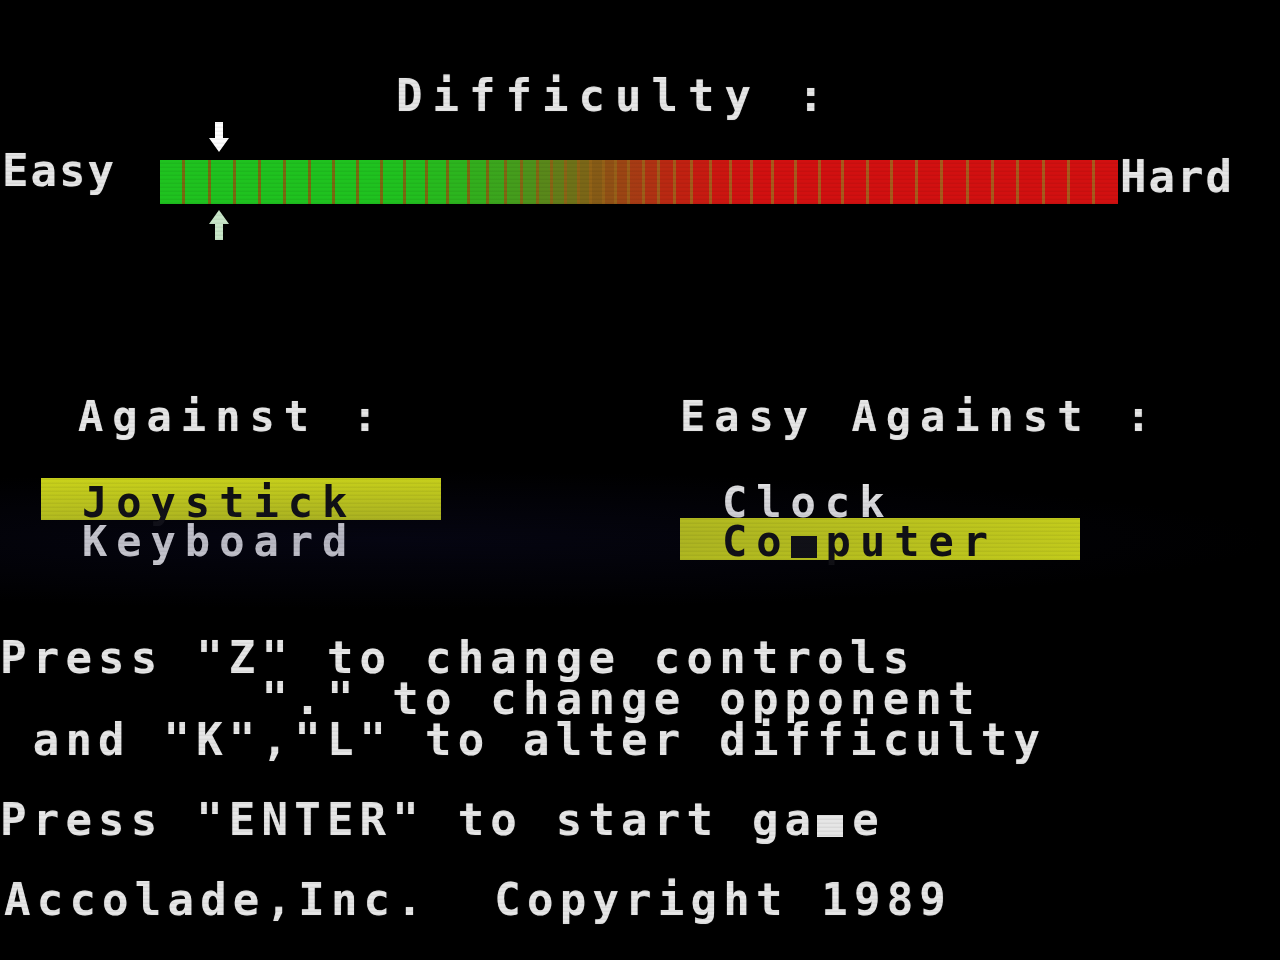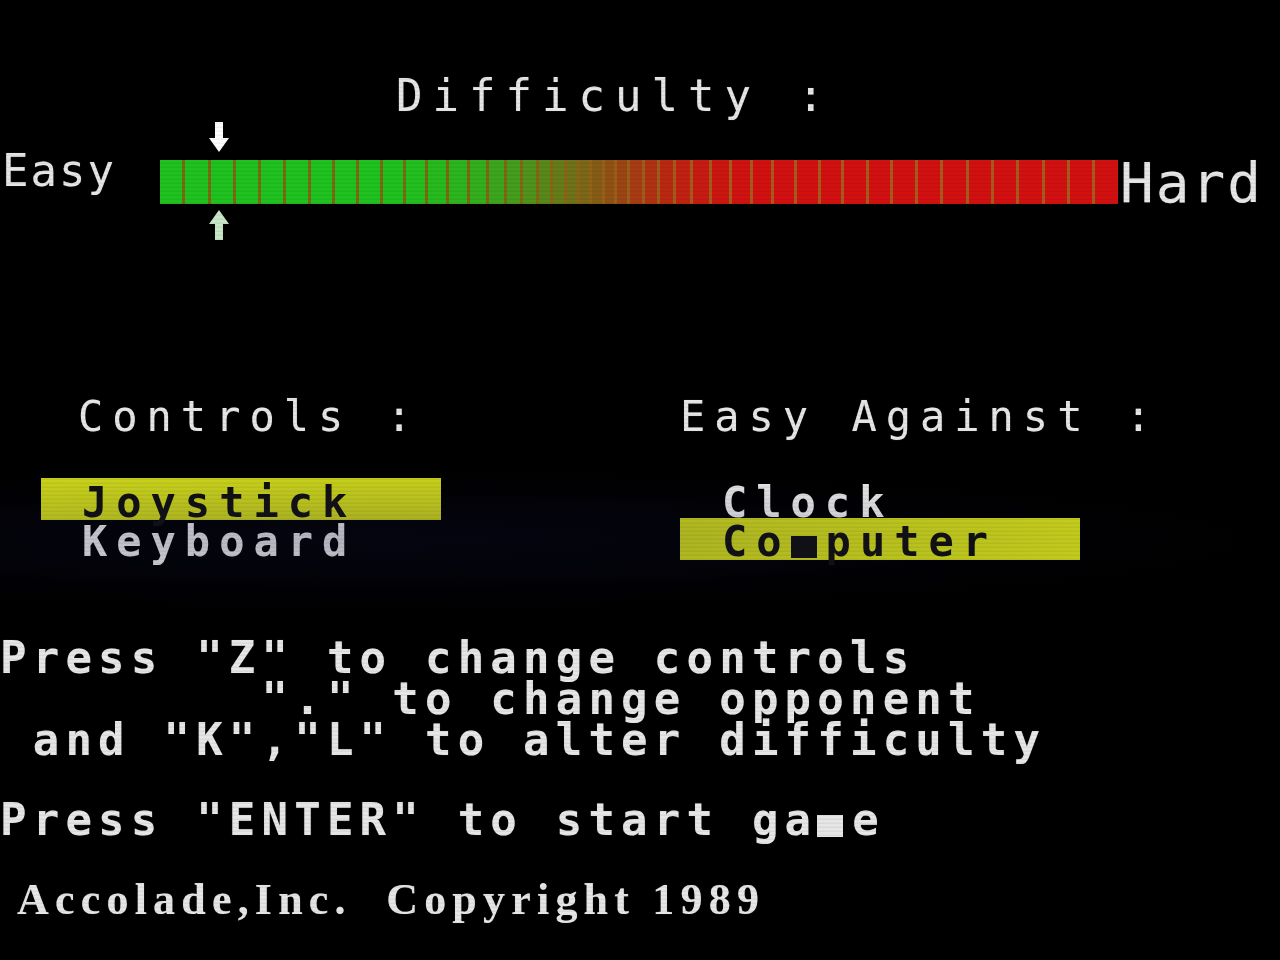--- a/index.html
+++ b/index.html
@@ -23,21 +23,21 @@
     left: 0; top: 0;
     width: 1280px;
     height: 960px;
     background: #000000;
   }
 
   
   .rt {
     position: absolute;
     font-family: "DejaVu Sans Mono", "Liberation Mono", monospace;
-    font-weight: normal;
+    font-weight: bold;
     color: #e6e6e6;
     white-space: pre;
     line-height: 1;
     text-shadow: 0 0 1px rgba(255,255,255,0.35);
   }
 
   
   #difficulty-title {
     left: 396px;
     top: 74px;
@@ -48,21 +48,21 @@
   
   #easy-label {
     left: 2px;
     top: 149px;
     font-size: 44px;
     letter-spacing: 2px;
   }
   #hard-label {
     left: 1120px;
     top: 155px;
-    font-size: 56px;
+    font-size: 44px;
     letter-spacing: 2px;
   }
 
   
   #difficulty-gauge {
     position: absolute;
     left: 160px;
     top: 160px;
     width: 958px;
     height: 44px;
@@ -170,21 +170,21 @@
     letter-spacing: 6.2px;
     line-height: 1;
     white-space: pre;
     color: #e6e6e6;
     text-shadow: 0 0 1px rgba(255,255,255,0.3);
   }
   #instr-line-1 { left: 0px;  top: 636px; }
   #instr-line-2 { left: 0px;  top: 677px; }
   #instr-line-3 { left: 0px;  top: 718px; }
   #start-line   { left: 0px;  top: 798px; }
-  #copyright-line { left: 17px; top: 878px; font-family: Liberation Serif, serif; }
+  #copyright-line { left: 4px; top: 878px; }
 
   
   #scanlines {
     position: absolute;
     left: 0; top: 0;
     width: 1280px; height: 960px;
     pointer-events: none;
     background: repeating-linear-gradient(
       to bottom,
       rgba(0,0,0,0) 0px,
@@ -313,21 +313,21 @@
       <path d="M6 0 h4 v8 h3 l-5 7 l-5 -7 h3 z" fill="#ffffff"></path>
     </svg>
   </div>
 
   <div class="arrow" id="gauge-cursor-bottom">
     <svg width="32" height="34" viewBox="0 0 16 17">
       <path d="M8 2 l5 7 h-3 v8 h-4 v-8 h-3 z" fill="#c8e6c8"></path>
     </svg>
   </div>
 
-  <div class="rt" id="controls-heading">Controls :</div>
+  <div class="rt" id="controls-heading">Against :</div>
 
   <div class="opt-hl" id="opt-joystick-hl"></div>
   <div class="opt selected" id="opt-joystick">Joystick</div>
 
   <div class="opt" id="opt-keyboard">Keyboard</div>
 
   <div class="rt" id="race-heading">Easy Against :</div>
 
   <div class="opt" id="opt-clock">Clock</div>
 

